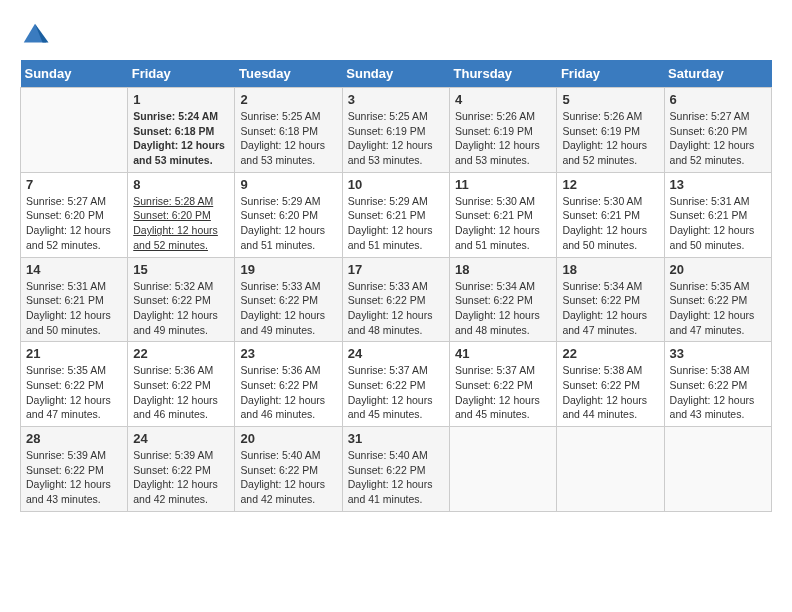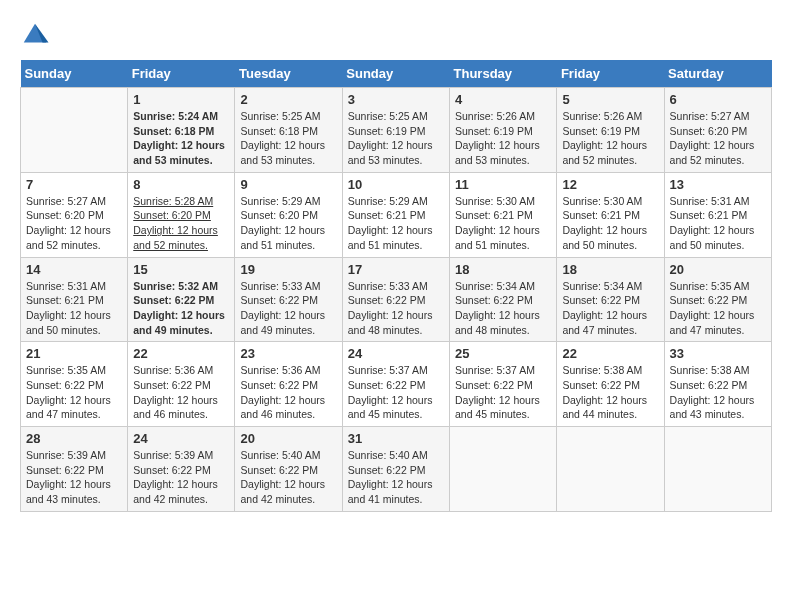--- a/index.html
+++ b/index.html
@@ -220,21 +220,21 @@
       <tr>
         <td>
           <span class="day-num">14</span>
           <div class="day-info" style="white-space: pre-line;">Sunrise: 5:31 AM
 Sunset: 6:21 PM
 Daylight: 12 hours
 and 50 minutes.</div>
         </td>
         <td>
           <span class="day-num">15</span>
-          <div class="day-info" style="white-space: pre-line; font-weight: bold;">Sunrise: 5:32 AM
+          <div class="day-info" style="white-space: pre-line;">Sunrise: 5:32 AM
 Sunset: 6:22 PM
 Daylight: 12 hours
 and 49 minutes.</div>
         </td>
         <td>
           <span class="day-num">19</span>
           <div class="day-info" style="white-space: pre-line;">Sunrise: 5:33 AM
 Sunset: 6:22 PM
 Daylight: 12 hours
 and 49 minutes.</div>
@@ -291,21 +291,21 @@
 and 46 minutes.</div>
         </td>
         <td>
           <span class="day-num">24</span>
           <div class="day-info" style="white-space: pre-line;">Sunrise: 5:37 AM
 Sunset: 6:22 PM
 Daylight: 12 hours
 and 45 minutes.</div>
         </td>
         <td>
-          <span class="day-num">25</span>
+          <span class="day-num">41</span>
           <div class="day-info" style="white-space: pre-line;">Sunrise: 5:37 AM
 Sunset: 6:22 PM
 Daylight: 12 hours
 and 45 minutes.</div>
         </td>
         <td>
           <span class="day-num">22</span>
           <div class="day-info" style="white-space: pre-line;">Sunrise: 5:38 AM
 Sunset: 6:22 PM
 Daylight: 12 hours

